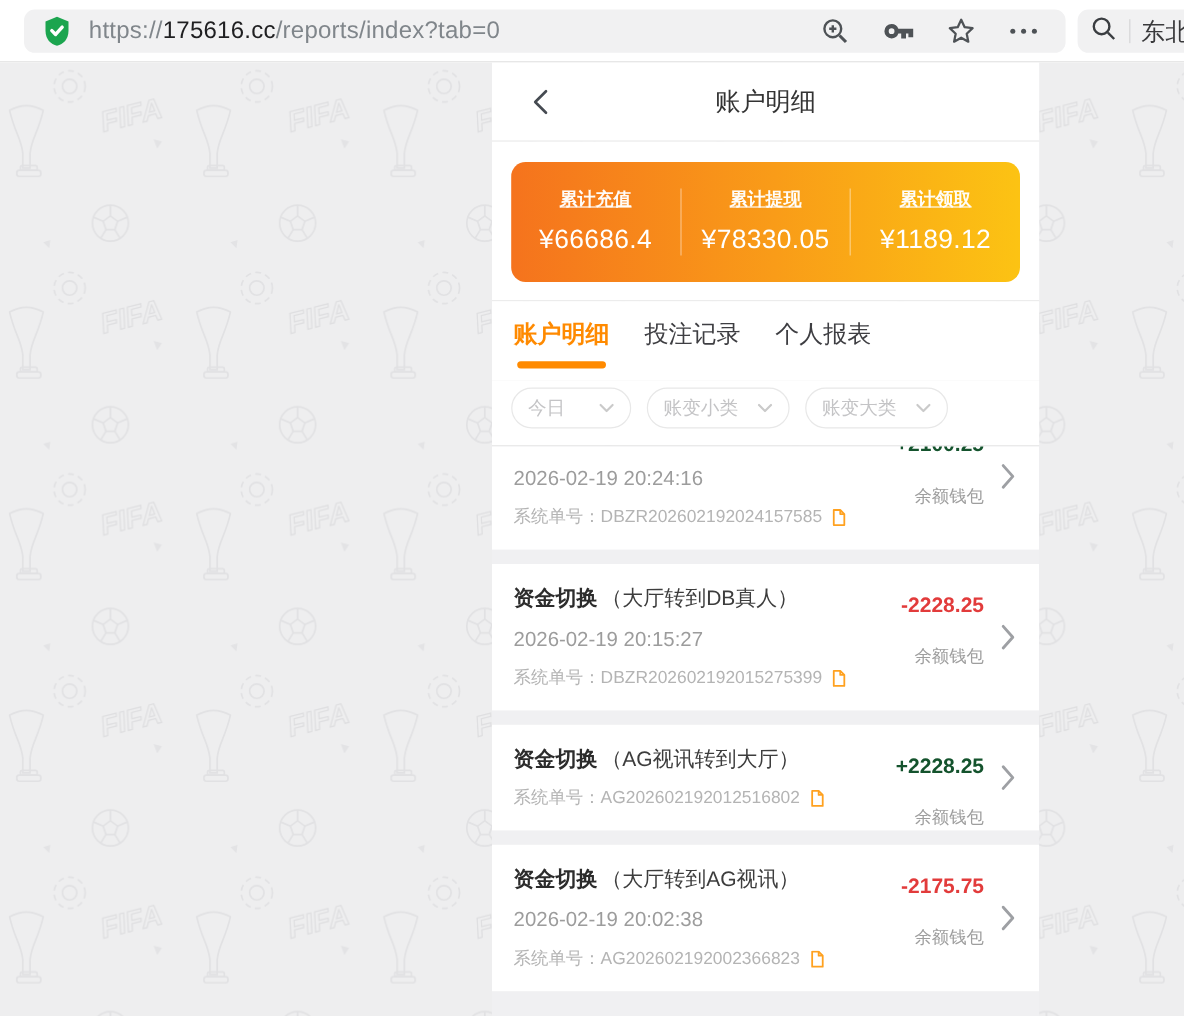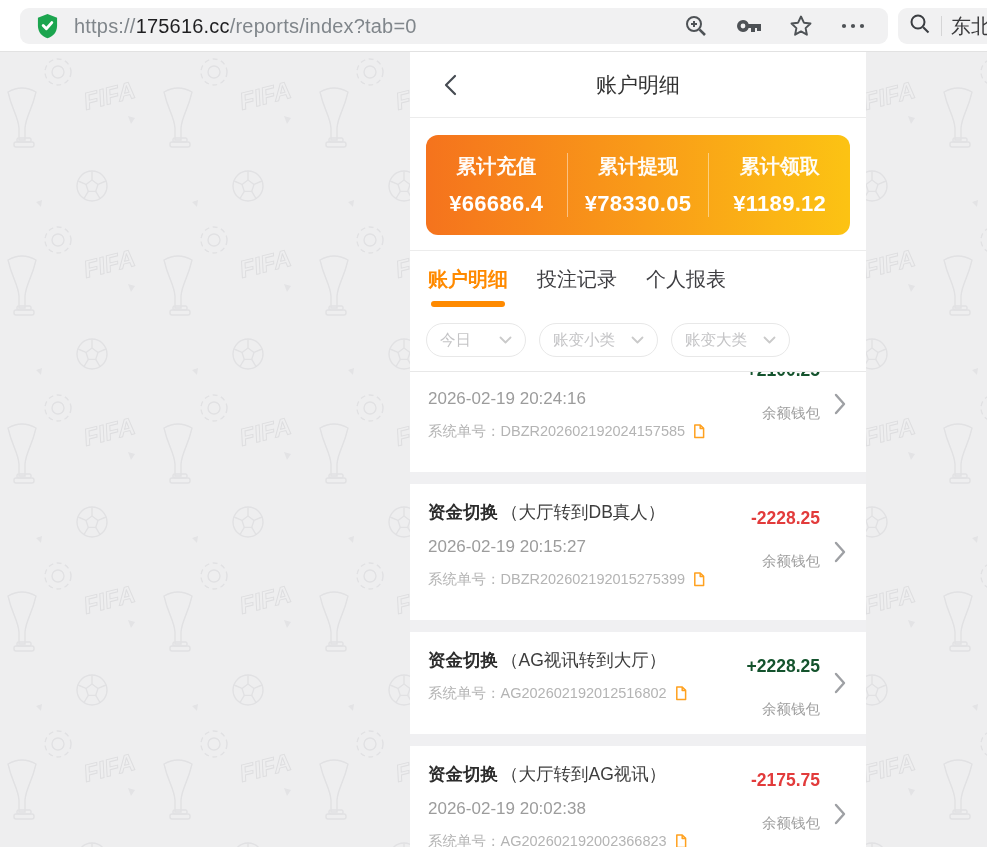--- a/index.html
+++ b/index.html
@@ -28,36 +28,36 @@
   .panel { position:absolute; left:410px; top:0; width:456px; height:795px; display:flex; flex-direction:column; background:transparent; }
 
   .p-header { position:relative; height:66px; background:#fff; border-bottom:1px solid #ececec; flex:0 0 auto; }
   .p-header .back { position:absolute; left:34px; top:50%; transform:translateY(-50%); cursor:pointer; display:flex; }
   .p-header .ptitle { position:absolute; left:0; right:0; top:50%; transform:translateY(-50%); text-align:center; font-size:21px; color:#333; }
 
   .p-cardwrap { background:#fff; padding:17px 16px 15px; border-bottom:1px solid #ececec; flex:0 0 auto; }
   .card { height:100px; border-radius:12px; background:linear-gradient(90deg,#f5731d 0%,#f99c18 52%,#fcc313 100%); display:flex; align-items:center; }
   .card .col { flex:1; text-align:center; position:relative; }
   .card .col + .col { border-left:1px solid rgba(255,255,255,.45); }
-  .card .clabel { font-size:20px; color:rgba(255,255,255,.97); font-weight:700; margin-bottom:11px; }
-  .card .cvalue { font-size:22px; color:#fff; font-weight:700; letter-spacing:.3px; }
+  .card .clabel { font-size:15px; color:rgba(255,255,255,.97); font-weight:700; margin-bottom:11px;text-decoration:underline; }
+  .card .cvalue { font-size:22px; color:#fff; font-weight:400; letter-spacing:.3px; }
 
   .p-tabs { background:#fff; padding:15px 18px 10px; display:flex; gap:29px; flex:0 0 auto; }
   .tab { display:flex; flex-direction:column; align-items:center; cursor:pointer; }
   .tab .tlabel { font-size:20px; color:#3e3e42; line-height:26px; }
   .tab .tline { width:74px; height:6px; border-radius:3px; margin-top:9px; background:transparent; }
   .tab.active .tlabel { color:#ff8a00; font-weight:700; }
   .tab.active .tline { background:#ff8a00; }
 
   .p-filters { background:#fff; padding:6px 16px 14px; display:flex; gap:13px; flex:0 0 auto; }
   .pill { height:34px; border:1.5px solid #e8e8e8; border-radius:18px; background:#fff; display:inline-flex; align-items:center; justify-content:space-between; padding:0 13px; color:#c4c4c6; font-size:15.5px; cursor:pointer; }
   .pill.w1 { width:100px; } .pill.w2 { width:119px; } .pill.w3 { width:119px; }
 
   .p-list { flex:1 1 auto; background:#f0f0f2; border-top:1px solid #e8e8e8; overflow:hidden; }
-  .txn { position:relative; background:#fff; padding:16px 18px 32px; margin-bottom:12px; cursor:pointer; }
+  .txn { position:relative; background:#fff; padding:16px 18px 18px; margin-bottom:12px; cursor:pointer; }
   .txn.clipped { margin-top:-36px; }
   .txn-title { font-size:17.5px; line-height:24px; margin-bottom:12px; white-space:nowrap; }
   .txn-title .t-main { font-weight:700; color:#2c2c2c; }
   .txn-title .t-sub { color:#3d3d3d; margin-left:3px; }
   .txn-time { font-size:17px; line-height:22px; color:#9c9c9c; margin-bottom:12px; }
   .txn-order { font-size:14.5px; line-height:18px; color:#b4b4b4; display:flex; align-items:center; }
   .txn-order .copy { margin-left:7px; flex:0 0 auto; }
   .txn-right { position:absolute; right:46px; top:24px; text-align:right; }
   .amount { font-size:17.5px; font-weight:700; line-height:20px; }
   .amount.neg { color:#e23b3b; }

